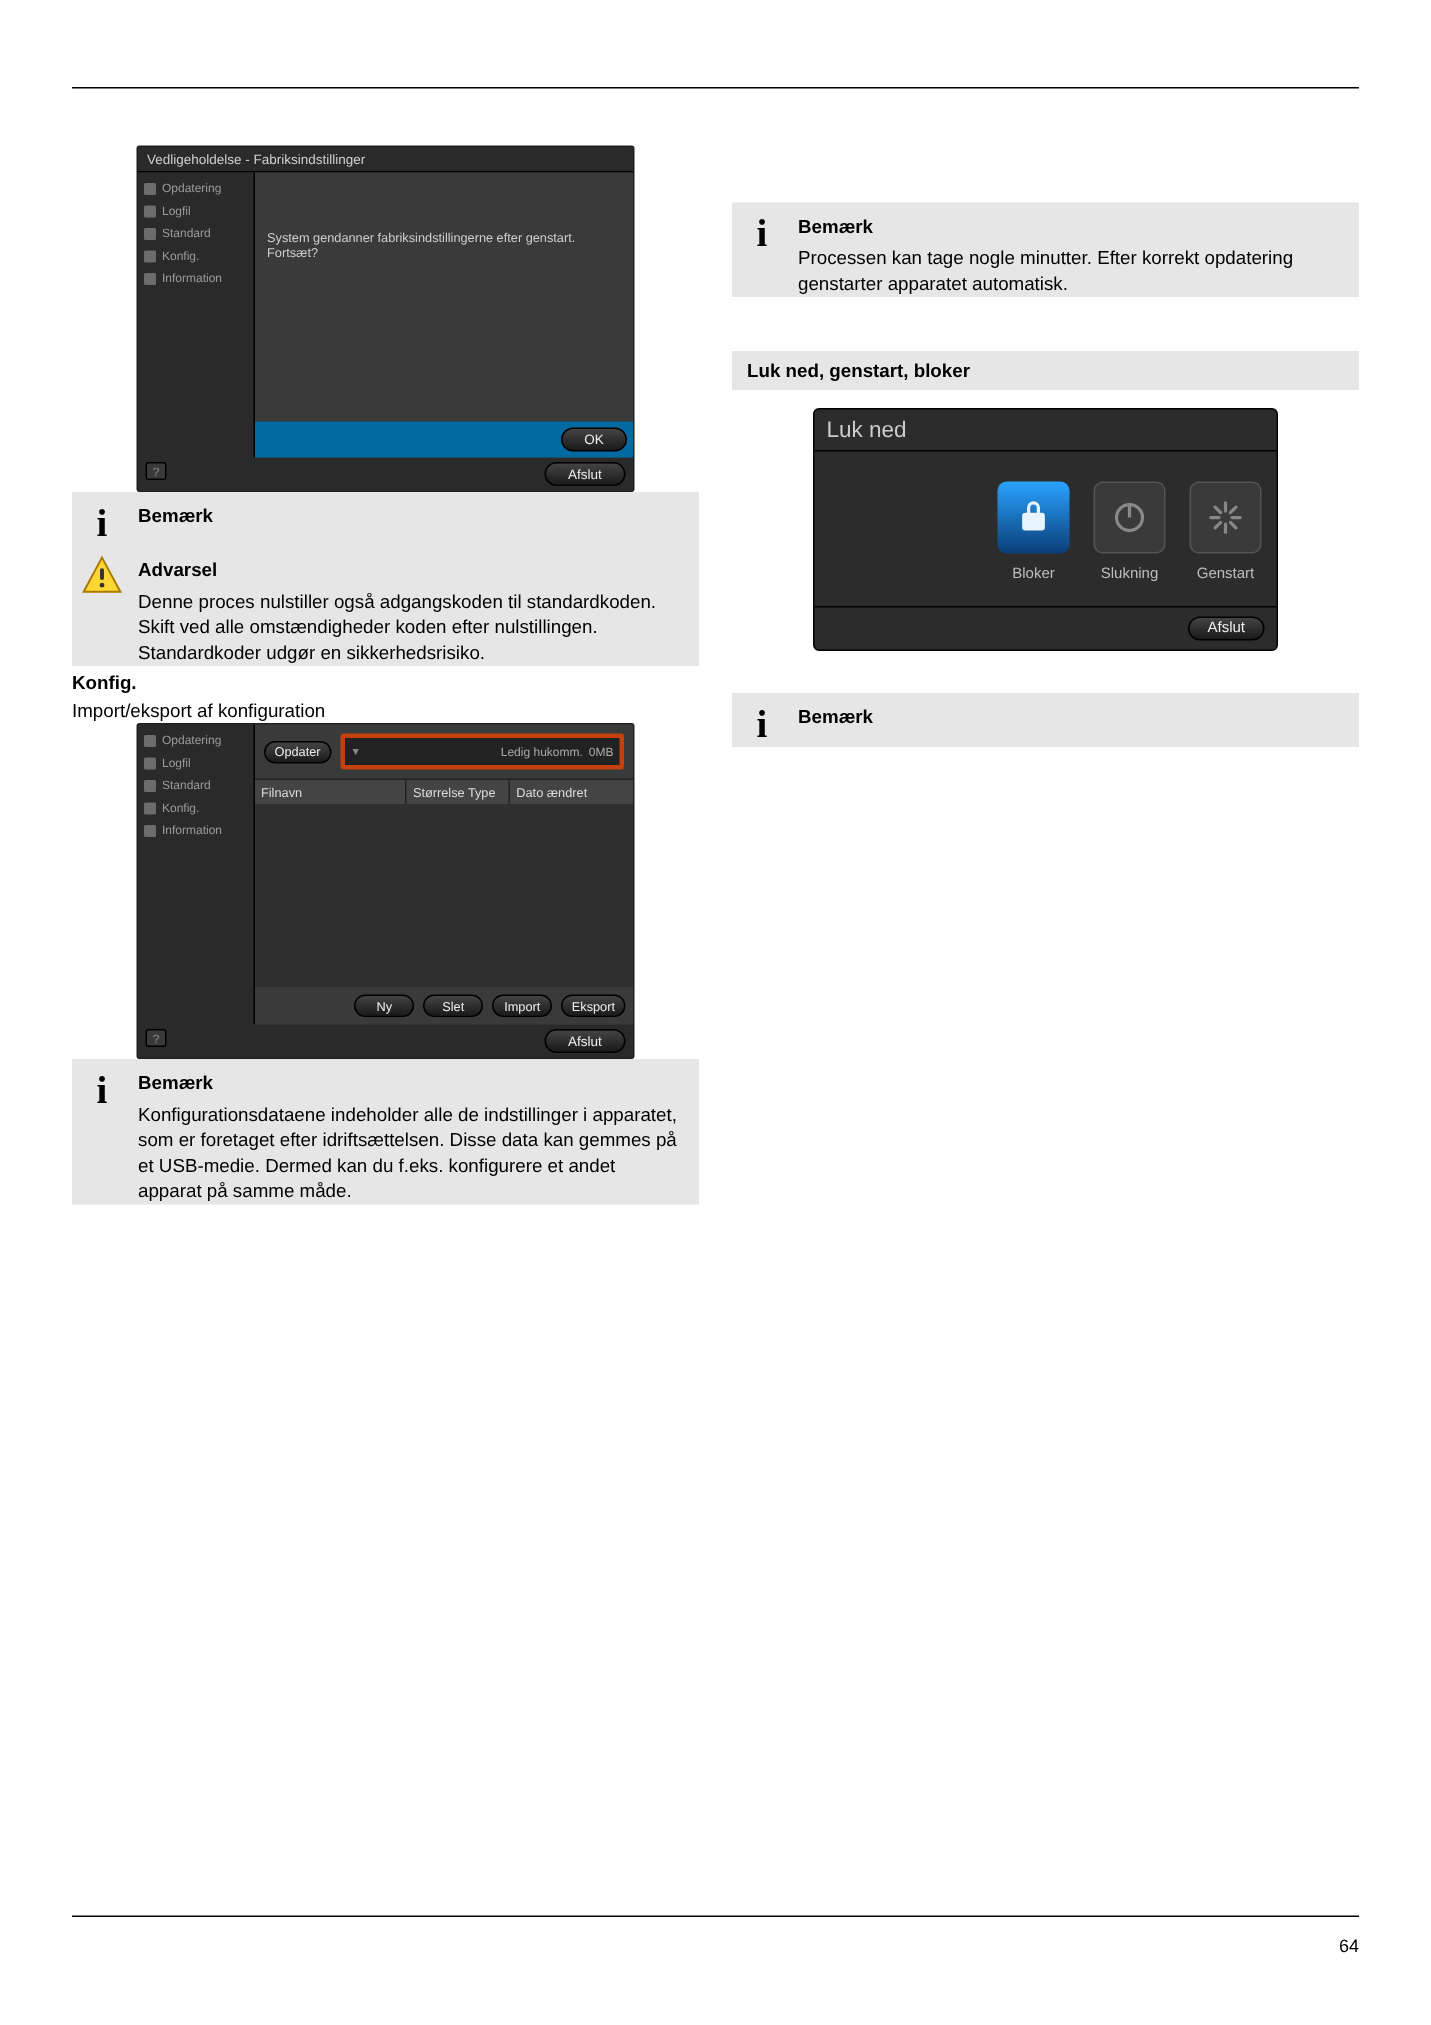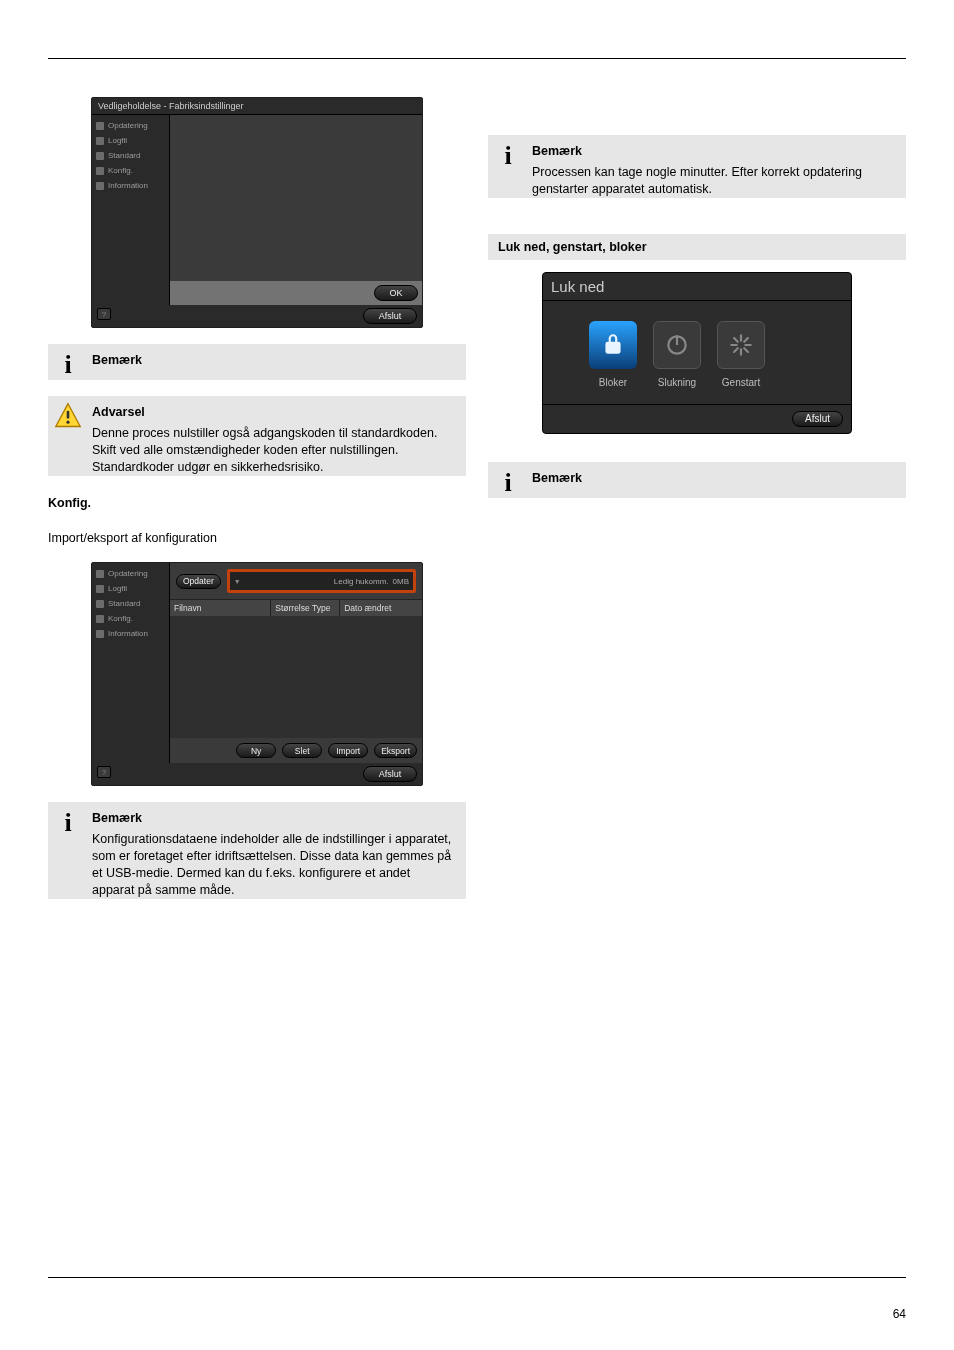--- a/index.html
+++ b/index.html
@@ -1,32 +1,32 @@
 <!DOCTYPE html>
 <html><head>
 <meta charset="utf-8">
 <style>
   * { box-sizing: border-box; }
   html,body { margin:0; padding:0; background:#fff; font-family:Arial,Helvetica,sans-serif; color:#000; }
   .page { width:954px; height:1350px; margin:0 auto; position:relative; padding:40px 48px 32px 48px; }
   .header-line { border-top:1px solid #000; height:1px; margin-top:18px; margin-bottom:38px; }
   .content { display:flex; gap:22px; }
-  .col { flex:1 1 50%; display:flex; flex-direction:column; gap:16px; }
+  .col { flex:1 1 50%; display:flex; flex-direction:column; }
   .col-right { gap:12px; }
 
   
   .win { width:332px; border:1px solid #1f1f1f; background:#323232; color:#ccc; font-size:9px; margin:0 auto; border-radius:2px; }
   .win-title { background:#2a2a2a; border-bottom:1px solid #000; padding:3px 6px; font-size:9px; color:#cfcfcf; }
   .win-body { display:flex; min-height:190px; }
   .win-nav { width:78px; background:#2a2a2a; border-right:1px solid #000; padding:6px 4px; display:flex; flex-direction:column; gap:6px; }
   .win-nav-item { display:flex; align-items:center; gap:4px; color:#9c9c9c; font-size:8px; }
   .win-nav-item .ic { width:8px; height:8px; background:#6c6c6c; border-radius:1px; display:inline-block; }
   .win-main { flex:1; background:#3a3a3a; position:relative; display:flex; flex-direction:column; }
   .win-msg { color:#cfcfcf; font-size:8.5px; padding:38px 8px 0 8px; text-align:left; }
-  .win-bottom { margin-top:auto; padding:4px; display:flex; justify-content:flex-end; gap:6px; background:#737373; }
+  .win-bottom { margin-top:auto; padding:4px; display:flex; justify-content:flex-end; gap:6px; background:#0369a1; }
   .win-btn { background:linear-gradient(#444,#1a1a1a); color:#eee; border:1px solid #000; border-radius:9px; font-size:9px; height:16px; min-width:44px; display:flex; align-items:center; justify-content:center; padding:0 8px; }
   .win-btn.wide { min-width:54px; }
   .win-footer { display:flex; justify-content:space-between; background:#2a2a2a; padding:3px 5px; }
   .win-footer .help { width:14px; height:12px; background:#3a3a3a; border:1px solid #000; border-radius:2px; color:#888; font-size:8px; display:flex; align-items:center; justify-content:center; }
 
   
   .ie-toolbar { display:flex; align-items:center; gap:6px; padding:6px; border-bottom:1px solid #222; }
   .ie-drop { flex:1; background:#222; height:24px; border:3px solid #c2410c; border-radius:2px; display:flex; align-items:center; justify-content:flex-end; padding:0 4px; color:#aaa; font-size:8px; gap:4px; }
   .ie-drop::before { content:"\25BC"; font-size:7px; color:#888; margin-right:auto; }
   .ie-table { flex:1; background:#2f2f2f; }
@@ -47,35 +47,35 @@
   
   .warn-icon { width:40px; min-width:40px; display:flex; align-items:flex-start; justify-content:center; padding-top:6px; }
   .warn-tri { width:28px; height:28px; }
 
   
   .sect { background:#e6e6e6; padding:6px 10px; font-size:12.5px; }
 
   
   .pw-win { width:310px; margin:0 auto; background:#2c2c2c; border:1px solid #000; border-radius:4px; color:#ccc; font-size:10px; }
   .pw-title { padding:5px 8px; border-bottom:1px solid #000; font-size:15px; }
-  .pw-row { display:flex; justify-content:flex-start; padding:20px 10px 16px 10px; gap:16px;margin-left:36px; }
+  .pw-row { display:flex; justify-content:flex-end; padding:20px 10px 16px 10px; gap:16px;margin-left:36px; }
   .pw-item { display:flex; flex-direction:column; align-items:center; gap:8px; font-size:10px; color:#bdbdbd; }
   .pw-btn { width:48px; height:48px; border-radius:6px; display:flex; align-items:center; justify-content:center; }
   .pw-btn.lock { background:linear-gradient(#2aa3ff,#0a3e78); }
   .pw-btn.power { background:#3a3a3a; border:1px solid #555; }
   .pw-btn.restart { background:#3a3a3a; border:1px solid #555; }
   .pw-footer { display:flex; justify-content:flex-end; padding:6px 8px; border-top:1px solid #000; }
   .pw-afsl { background:linear-gradient(#444,#1a1a1a); color:#eee; border:1px solid #000; border-radius:9px; font-size:10px; height:16px; padding:0 12px; display:flex; align-items:center; justify-content:center; }
 
   
   .note-body ul { margin:2px 0 0 14px; padding:0; }
   .note-body li { margin:2px 0; }
 
   .footer-line { position:absolute; left:48px; right:48px; bottom:72px; border-top:1px solid #000; }
-  .page-num { position:absolute; right:48px; bottom:29px; font-size:12px; }
+  .page-num { position:absolute; right:48px; bottom:46px; font-size:12px; }
 
   .plain-heading { font-size:12.5px; margin:4px 0; }
   .plain-text { font-size:12.5px; line-height:1.35; }
 
   svg { display:block; }
 </style>
 </head>
 <body>
 
 <div class="page">
@@ -104,20 +104,21 @@
             <div class="win-nav-item">
                 <span class="ic"></span>
                 <span>Konfig.</span>
               </div>
             <div class="win-nav-item">
                 <span class="ic"></span>
                 <span>Information</span>
               </div>
           </div>
           <div class="win-main">
+            <div class="win-msg">System gendanner fabriksindstillingerne efter genstart. Fortsæt?</div>
             <div class="win-bottom">
               <div class="win-btn">OK</div>
             </div>
           </div>
         </div>
         <div class="win-footer">
           <div class="help">?</div>
           <div class="win-btn wide">Afslut</div>
         </div>
       </div>

